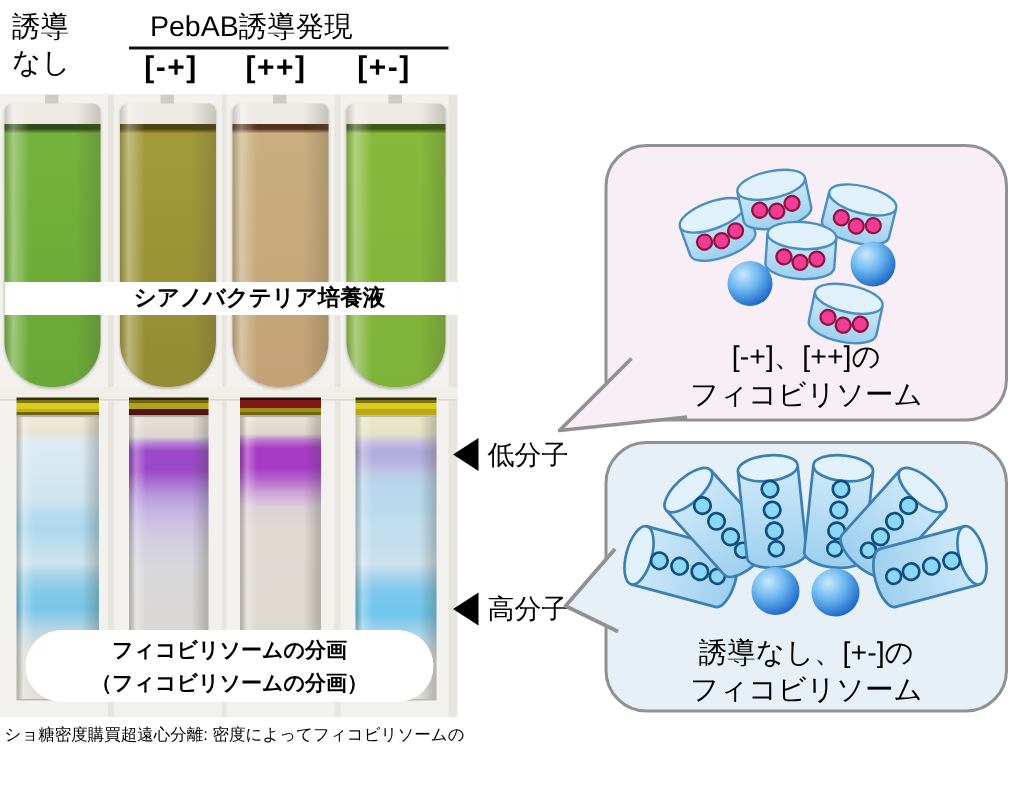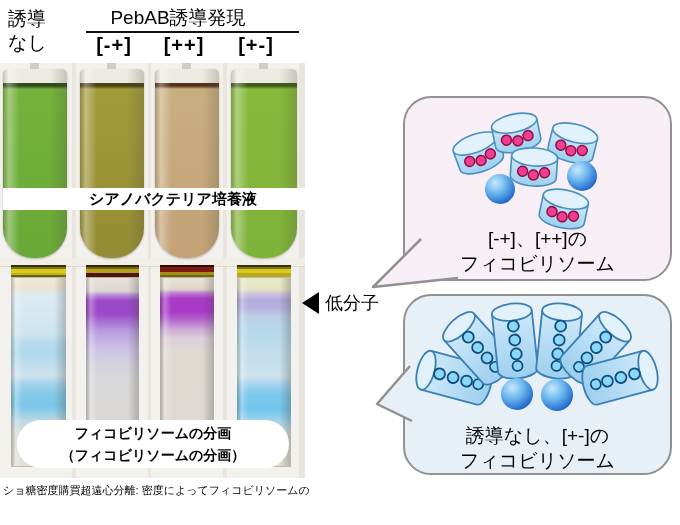--- a/index.html
+++ b/index.html
@@ -2,21 +2,21 @@
 <html style="--tube1_liquid: #74b23c; --tube2_liquid: #a39a3b; --tube3_liquid: #c9af80; --tube4_liquid: #87ba3b; --band_purple: #9c49c9; --band_magenta: #a93ac6; --band_blue: #7ac6e8; --band_cyan: #70c6ec; --bubble_top_bg: #f8eef6; --bubble_bottom_bg: #e7f0f7; --bubble_border: #919191; --drum_dot_pink: #f23d96; --rod_dot_cyan: #8ad8f6; --sphere_blue: #1a63c8;"><head>
 <meta charset="utf-8">
 <style>
   * { margin:0; padding:0; box-sizing:border-box; }
   html,body { background:#ffffff; }
   body { font-family:"Liberation Sans","DejaVu Sans",sans-serif; color:#000; }
   #stage { position:relative; width:680px; height:525px; background:#fff; overflow:hidden; }
 
   
   .hdr-no-induction { position:absolute; left:8px; top:7px; font-size:19px; line-height:24px; font-weight:500;font-family:Liberation Serif, serif; }
-  .hdr-pebab { position:absolute; left:72px; top:5px; width:212px; text-align:center; font-size:19px; font-weight:500; }
+  .hdr-pebab { position:absolute; left:100px; top:5px; width:212px; font-size:19px; font-weight:500; }
   .hdr-underline { position:absolute; left:86px; top:31px; width:213px; border-top:2px solid #111; }
   .lane-label { position:absolute; top:34px; width:48px; text-align:center; font-size:20px; font-weight:bold; letter-spacing:1px; }
   .lane-1 { left:90px; } .lane-2 { left:160px; } .lane-3 { left:232px; }
 
   
   .photo { position:absolute; left:0; top:63px; width:305px; height:415px; background:#e8e5df; overflow:hidden; }
   .rack-col { position:absolute; top:0; height:100%; width:72px; background:rgba(255,255,255,.45); }
   .rack-shelf { position:absolute; left:0; top:195px; width:100%; height:9px; background:#f1eee8; border-bottom:1px solid #dcd8d0; }
 
   .tube-up { position:absolute; top:6px; height:189px; border-radius:5px 5px 30px 30px; box-shadow:0 1px 2px rgba(0,0,0,.25); }
@@ -126,20 +126,24 @@
 
     <div class="banner banner-lower">
       <div>フィコビリソームの分画</div>
       <div>（フィコビリソームの分画）</div>
     </div>
   </div>
 
   <div class="marker marker-low">
     <span class="tri-left"></span>
     <span class="marker-text">低分子</span>
+  </div>
+  <div class="marker marker-high">
+    <span class="tri-left"></span>
+    <span class="marker-text">高分子</span>
   </div>
 
   <div class="bubble bubble-top"></div>
   <svg class="tail-svg" style="left:0;top:0;width:680px;height:525px" viewBox="0 0 680 525">
     <path d="M458,278 L373,287 L421,239" style="fill:var(--bubble_top_bg)" stroke="#919191" stroke-width="2.5" stroke-linejoin="round"></path>
     <path d="M410,366 L377,404 L412,421" style="fill:var(--bubble_bottom_bg)" stroke="#919191" stroke-width="2.5" stroke-linejoin="round"></path>
   </svg>
   <svg class="art-svg" style="left:403px;top:96px;width:269px;height:140px" viewBox="0 0 269 140">
     <defs>
       <linearGradient id="drumG" x1="0" y1="0" x2="0" y2="1">

